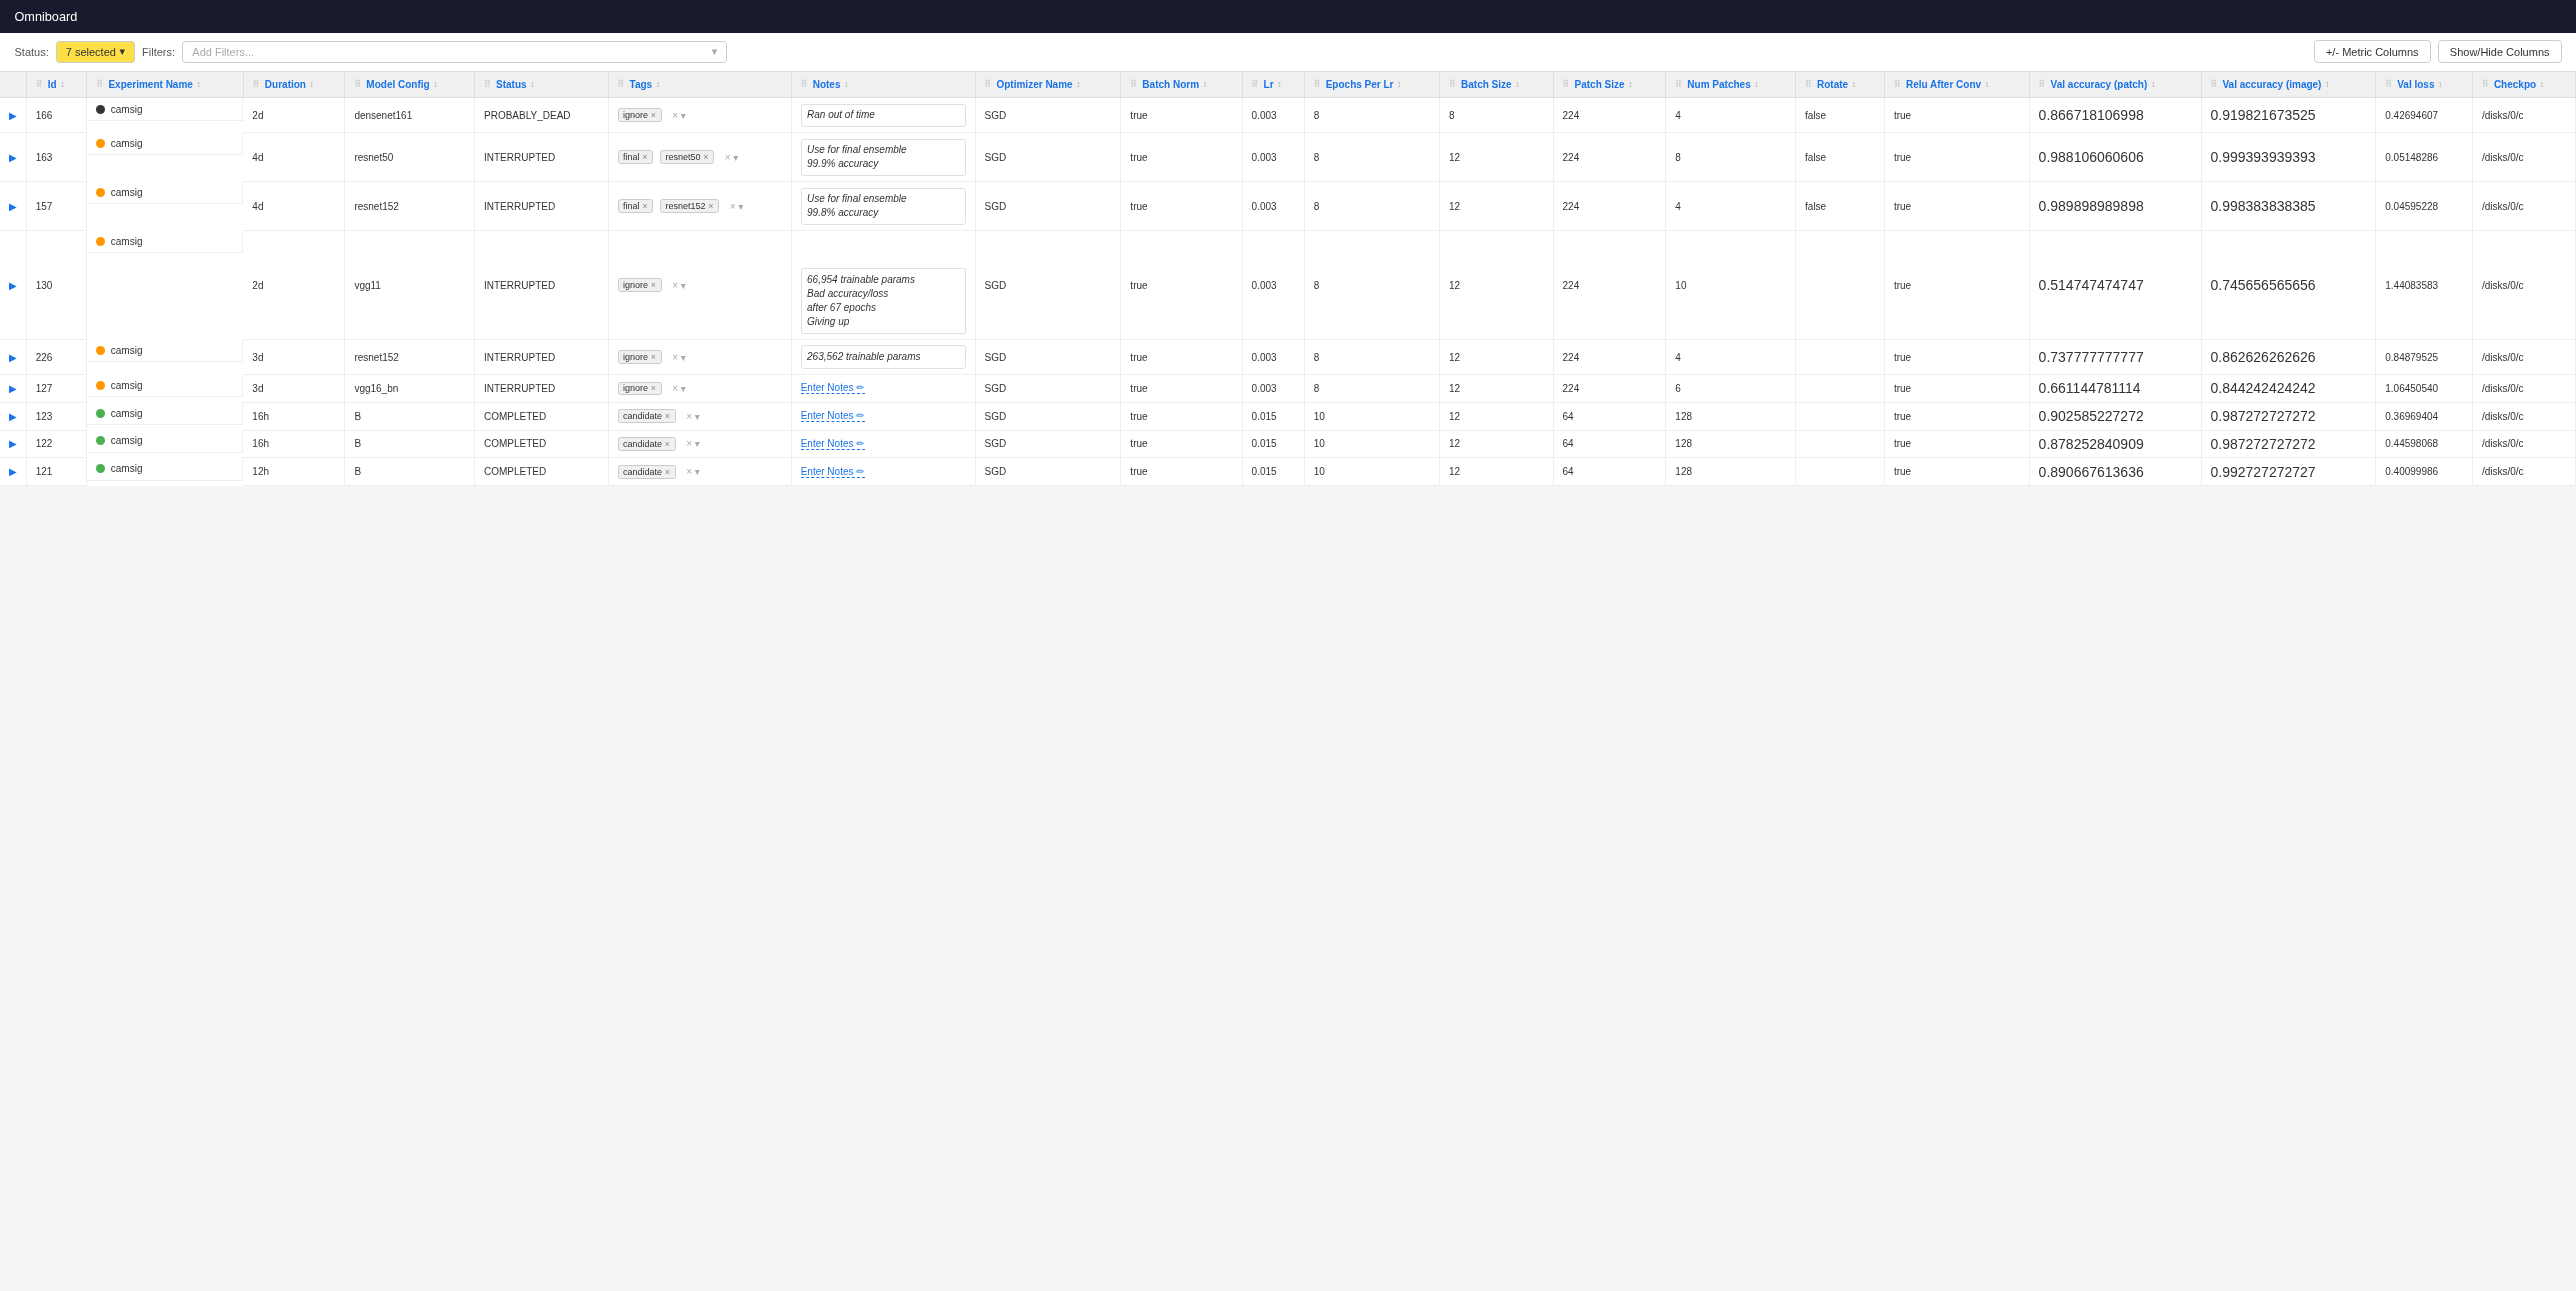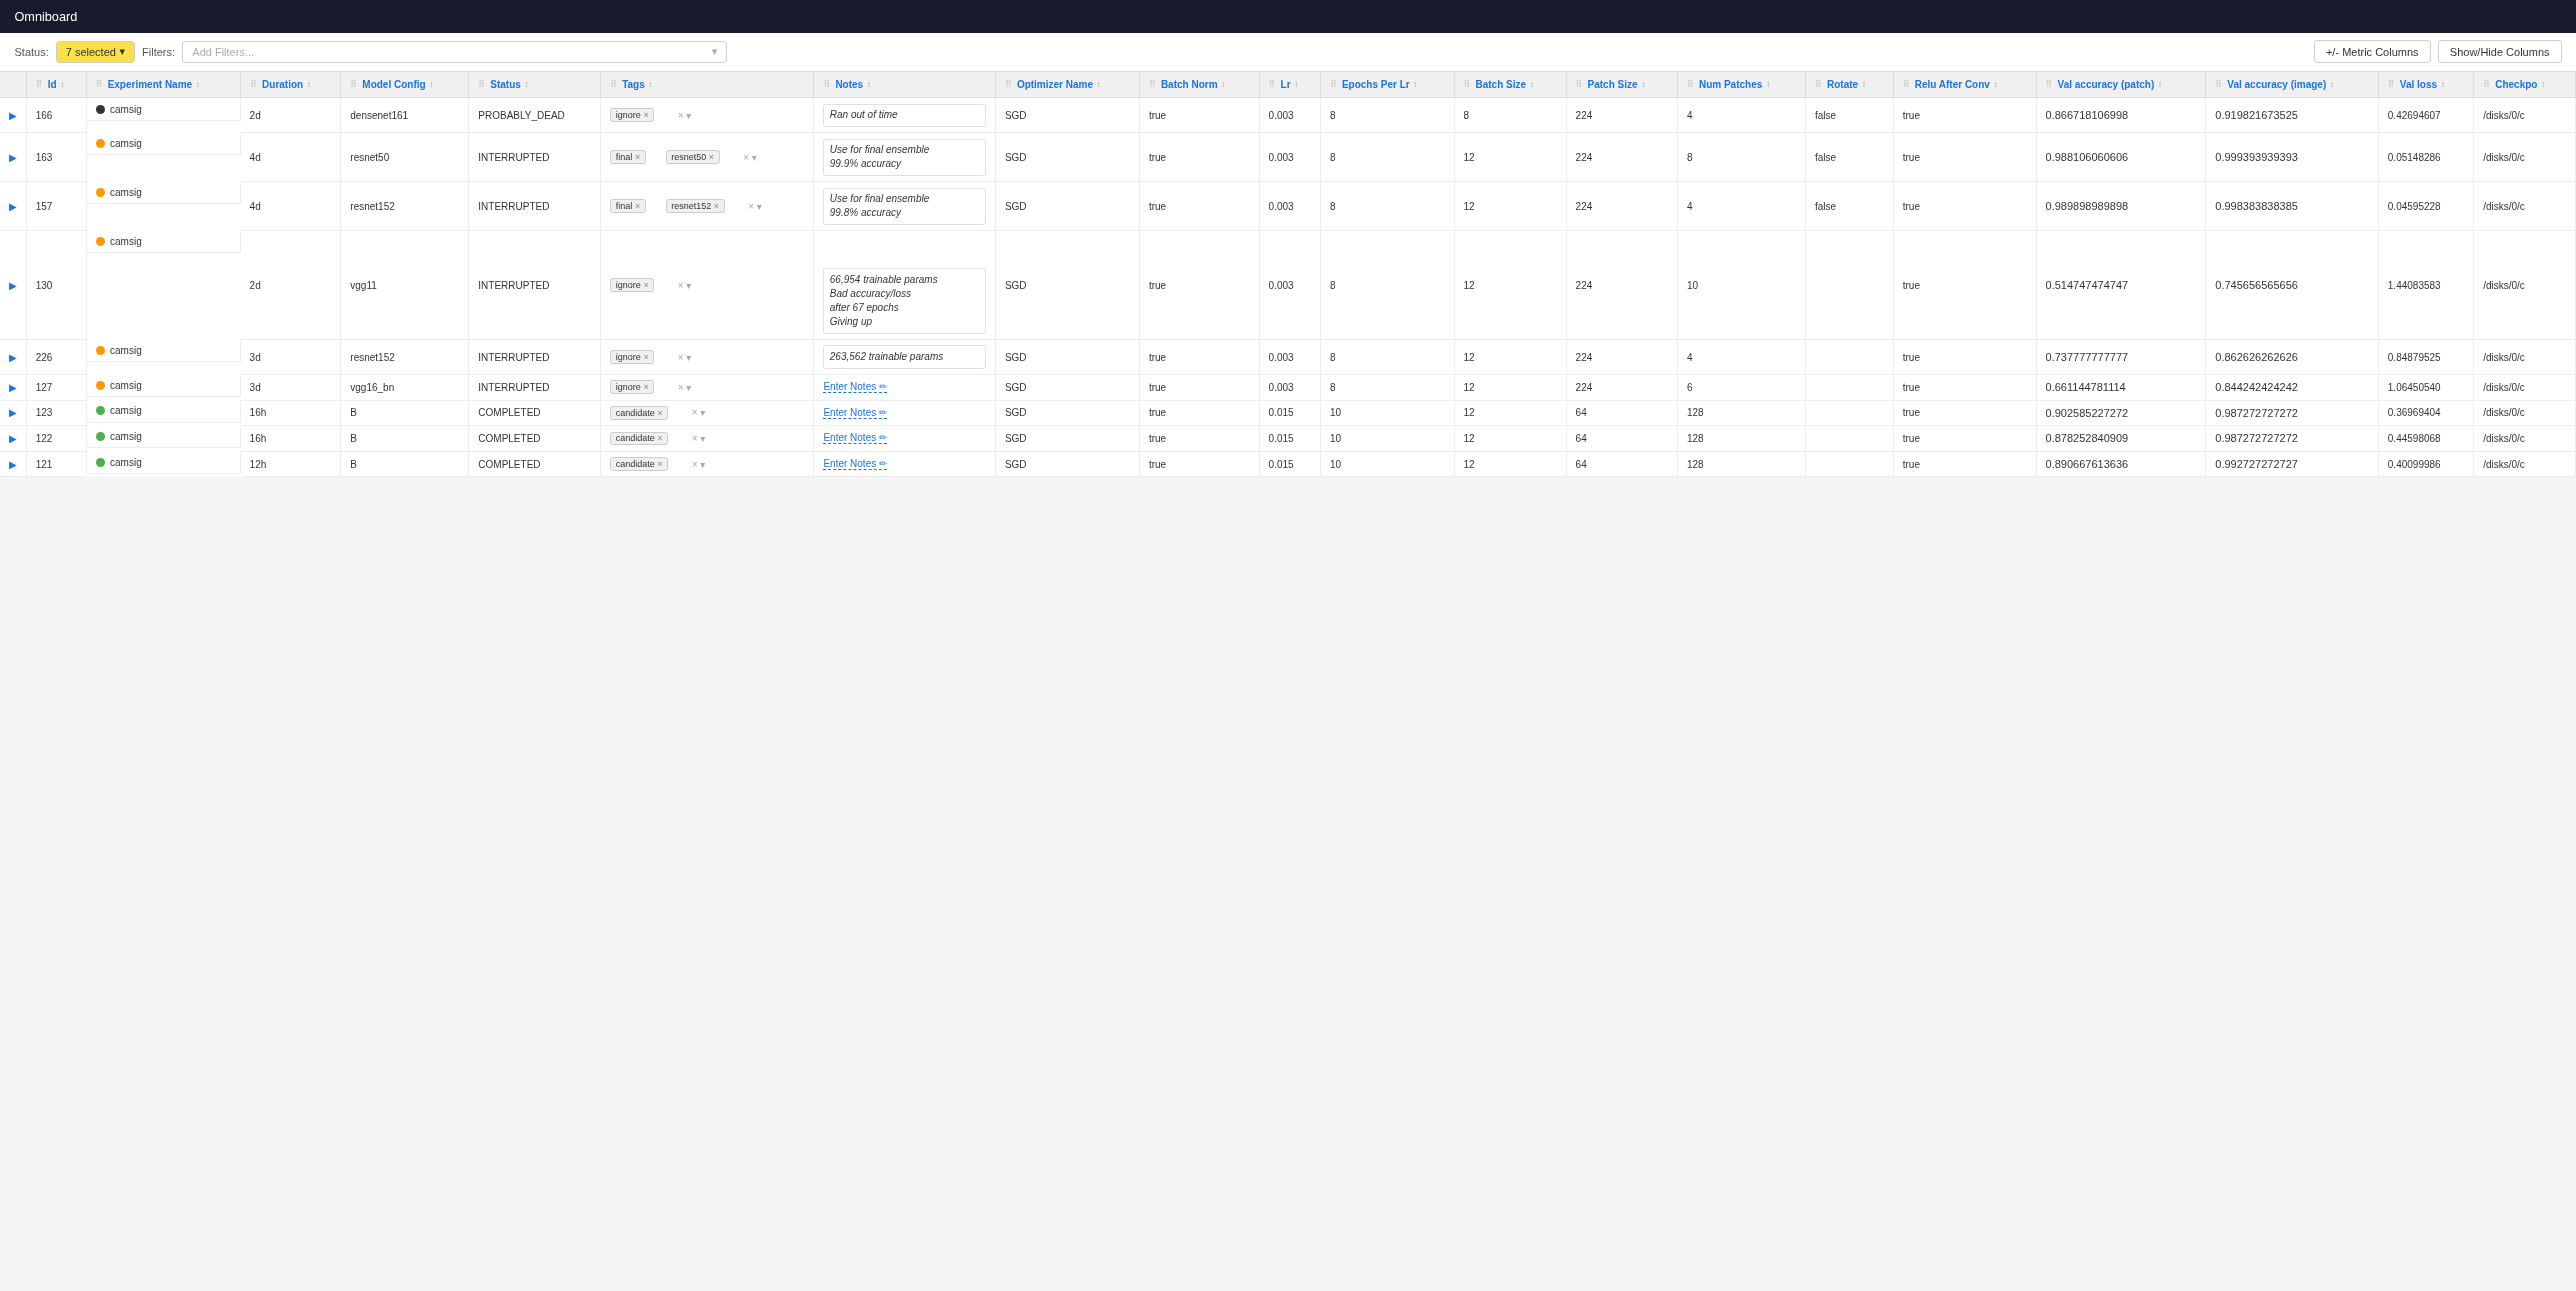--- a/index.html
+++ b/index.html
@@ -132,21 +132,21 @@
       display: inline-block;
     }
 
     .dot-black { background: #333; }
     .dot-orange { background: #ff9800; }
     .dot-green { background: #4caf50; }
 
     .tag-container {
       display: flex;
       flex-wrap: wrap;
-      gap: 20px;
+      gap: 7px;
       max-width: 163px;
     }
 
     .tag {
       background: #f0f0f0;
       border: 0.9px solid #ccc;
       border-radius: 2.7px;
       padding: 0.9px 4.5px;
       font-size: 9px;
       display: flex;
@@ -185,21 +185,21 @@
       color: #1a73e8;
       font-size: 10px;
       cursor: pointer;
       border-bottom: 0.9px dashed #1a73e8;
       display: inline-flex;
       align-items: center;
       gap: 2.7px;
     }
 
     .val-num {
-      font-size: 11px;
+      font-size: 14px;
       color: #333;
     }
 
     .drag-handle {
       color: #ccc;
       cursor: grab;
       font-size: 9px;
       margin-right: 1.8px;
     }
   </style>

